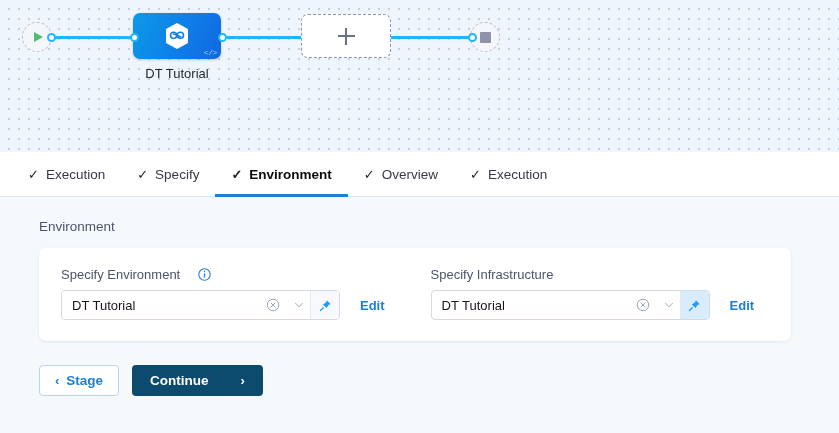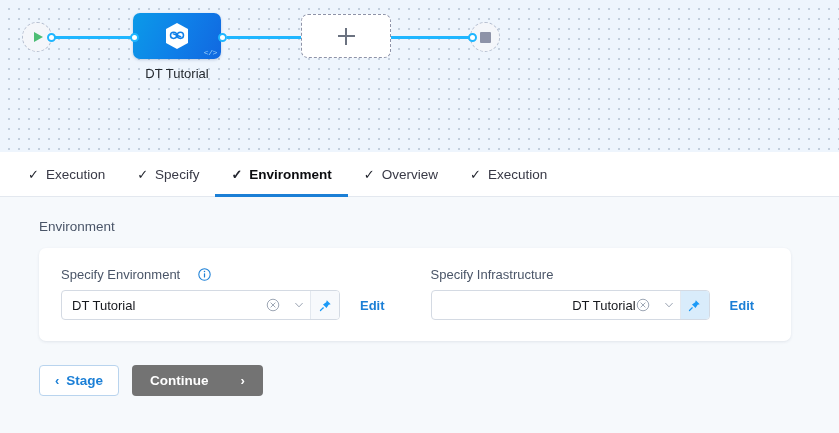--- a/index.html
+++ b/index.html
@@ -165,21 +165,21 @@
   .card {
     width: 752px;
     background: #ffffff;
     border-radius: 7px;
     box-shadow: 0 1px 3px rgba(40,60,90,.10);
     padding: 19px 22px 21px 22px;
     display: flex;
     gap: 0;
   }
   .field-group { display: flex; flex-direction: column; }
-  .field-group.g2 { margin-left: 46px; text-align: right; }
+  .field-group.g2 { margin-left: 46px; }
 
   .field-label {
     font-size: 13px;
     color: #4a5568;
     margin-bottom: 8px;
     display: flex; align-items: center; gap: 18px;
   }
   .info-icon {
     width: 13px; height: 13px; display: inline-block; vertical-align: -2px;
   }
@@ -241,21 +241,21 @@
     font-weight: bold;
     cursor: pointer;
     border: 1px solid transparent;
   }
   .btn.back {
     background: #ffffff;
     border-color: #b9d4ee;
     color: #1b7fd6;
   }
   .btn.continue {
-    background: #737373;
+    background: #0c4a6e;
     color: #ffffff;
     padding: 0 17px;
     gap: 32px;
   }
   .caret { font-size: 13px; font-weight: bold; line-height: 1; }
 </style>
 </head>
 <body>
 
 <div class="canvas">

